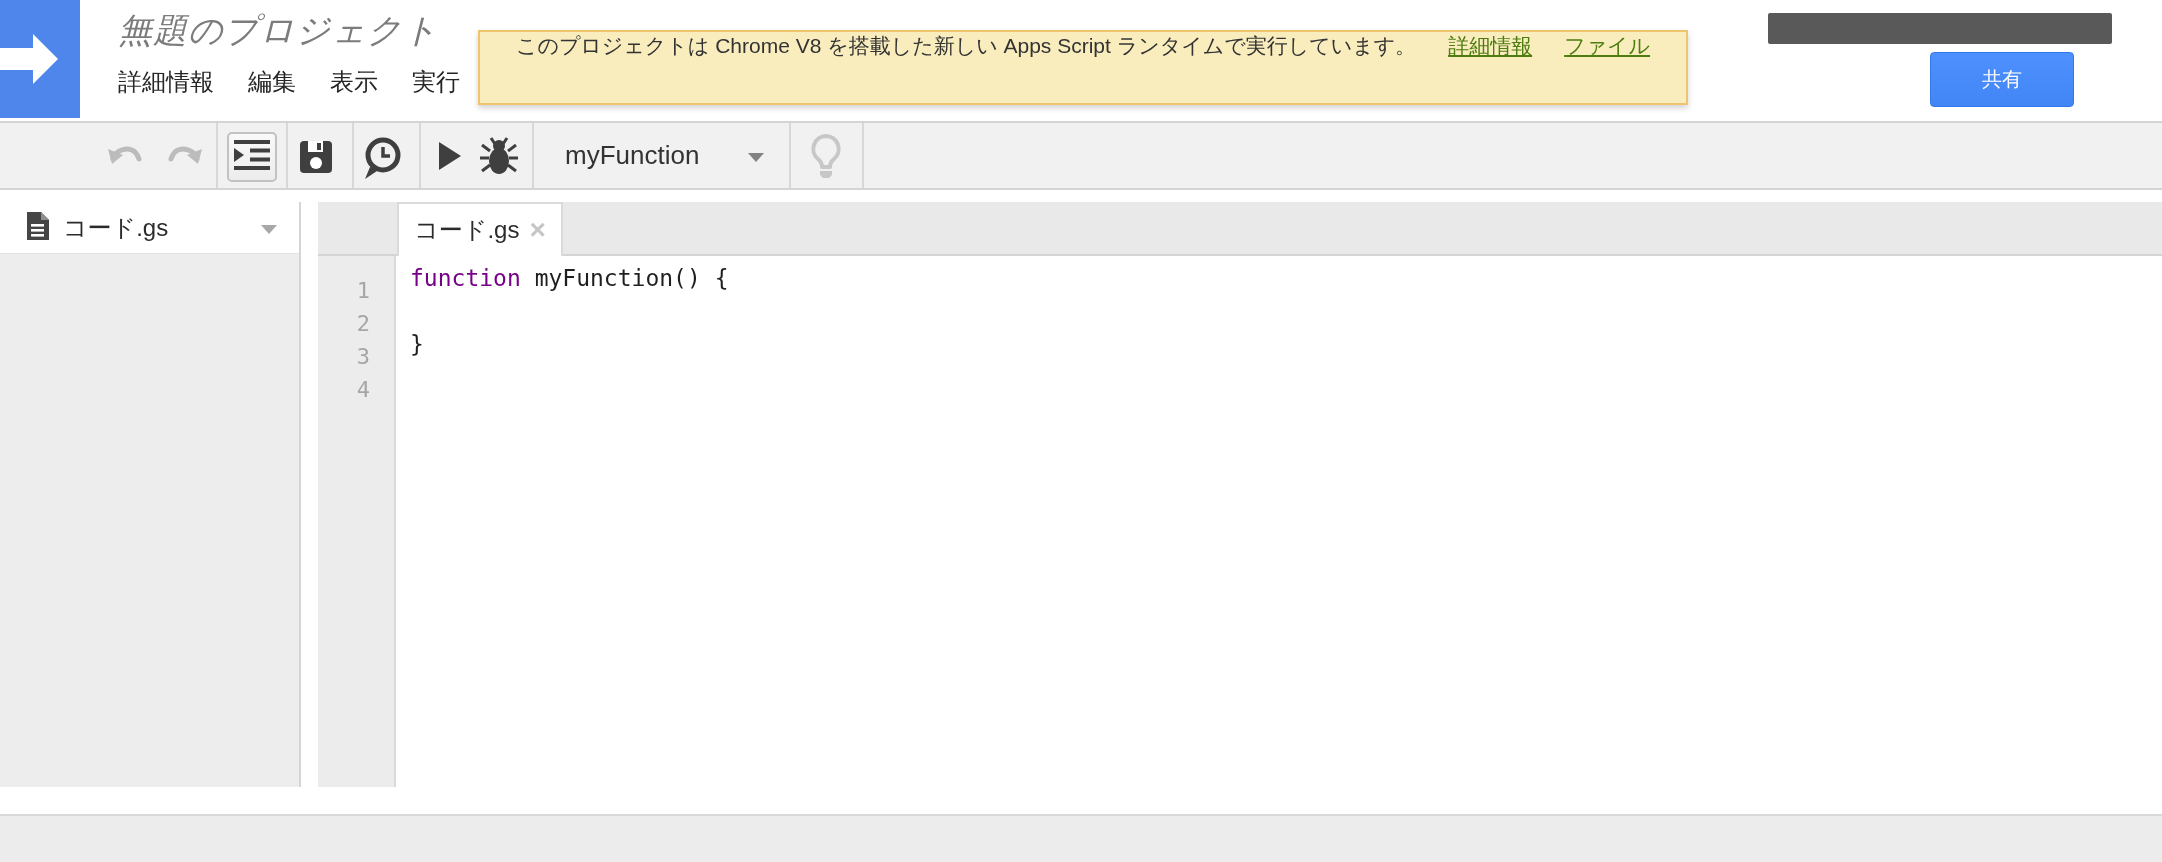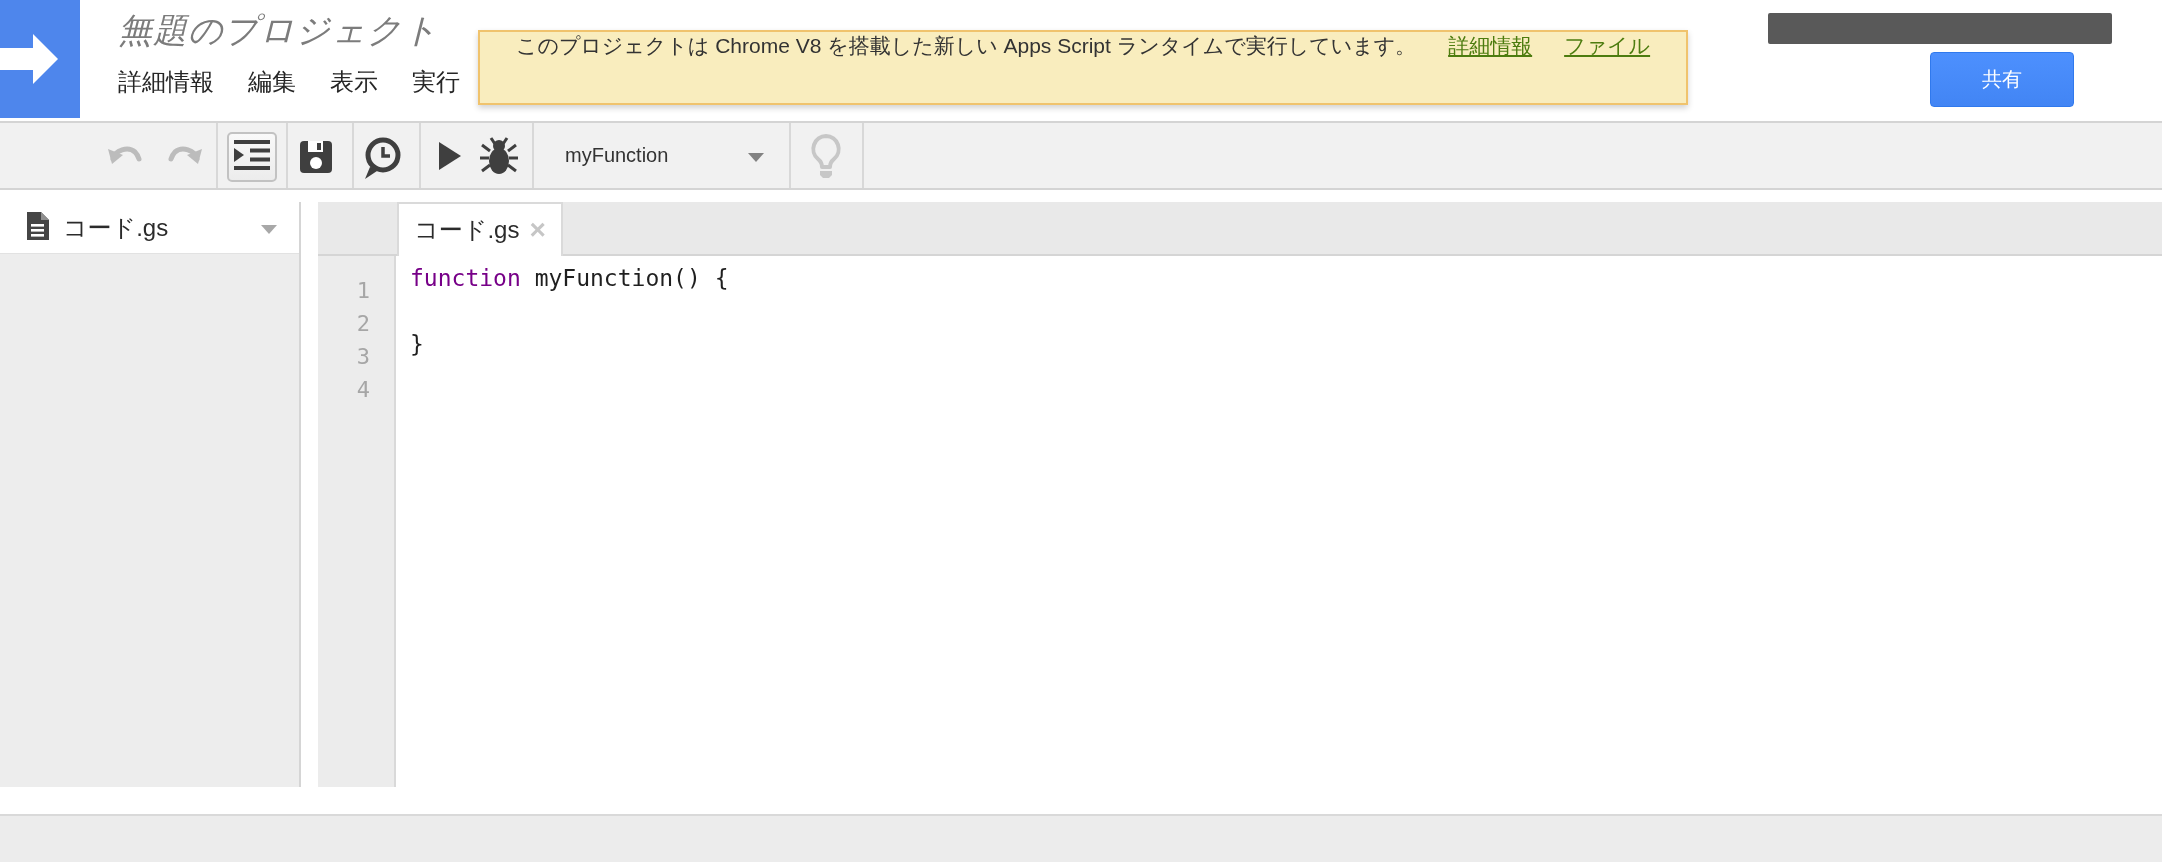--- a/index.html
+++ b/index.html
@@ -26,21 +26,21 @@
     white-space:nowrap; padding:0 16px; overflow:hidden; }
   .banner a { color:#4d7c0f; text-decoration:underline; cursor:pointer; }
 
   
   .toolbar { position:absolute; left:0; top:121px; width:2162px; height:69px;
     background:#f1f1f1; border-top:2px solid #d4d4d4; border-bottom:2px solid #d4d4d4; }
   .toolbar .sep { position:absolute; top:0; width:2px; height:65px; background:#d8d8d8; }
   .tb-item { position:absolute; cursor:pointer; }
   .indent-btn { left:227px; top:9px; width:50px; height:50px; border:2px solid #c2c2c2; border-radius:5px;
     background:linear-gradient(#f9f9f9,#ececec); display:flex; align-items:center; justify-content:center; }
-  .fn-select { position:absolute; left:565px; top:0; height:65px; display:flex; align-items:center; font-size:20px; color:#333; cursor:pointer; }
+  .fn-select { position:absolute; left:565px; top:0; height:65px; display:flex; align-items:center; font-size:26px; color:#333; cursor:pointer; }
   .caret-down { position:absolute; left:748px; top:30px; width:0; height:0;
     border-left:8px solid transparent; border-right:8px solid transparent; border-top:9px solid #828282; cursor:pointer; }
 
   
   .sidebar { position:absolute; left:0; top:202px; width:301px; height:585px;
     background:#ededed; border-right:2px solid #d5d5d5; }
   .file-row { position:relative; height:52px; background:#fff; border-bottom:1px solid #e2e2e2;
     display:flex; align-items:center; padding-left:26px; gap:14px; cursor:pointer; }
   .file-row .fname { font-size:24px; color:#2b2b2b; }
   .file-caret { position:absolute; right:22px; top:23px; width:0; height:0;

